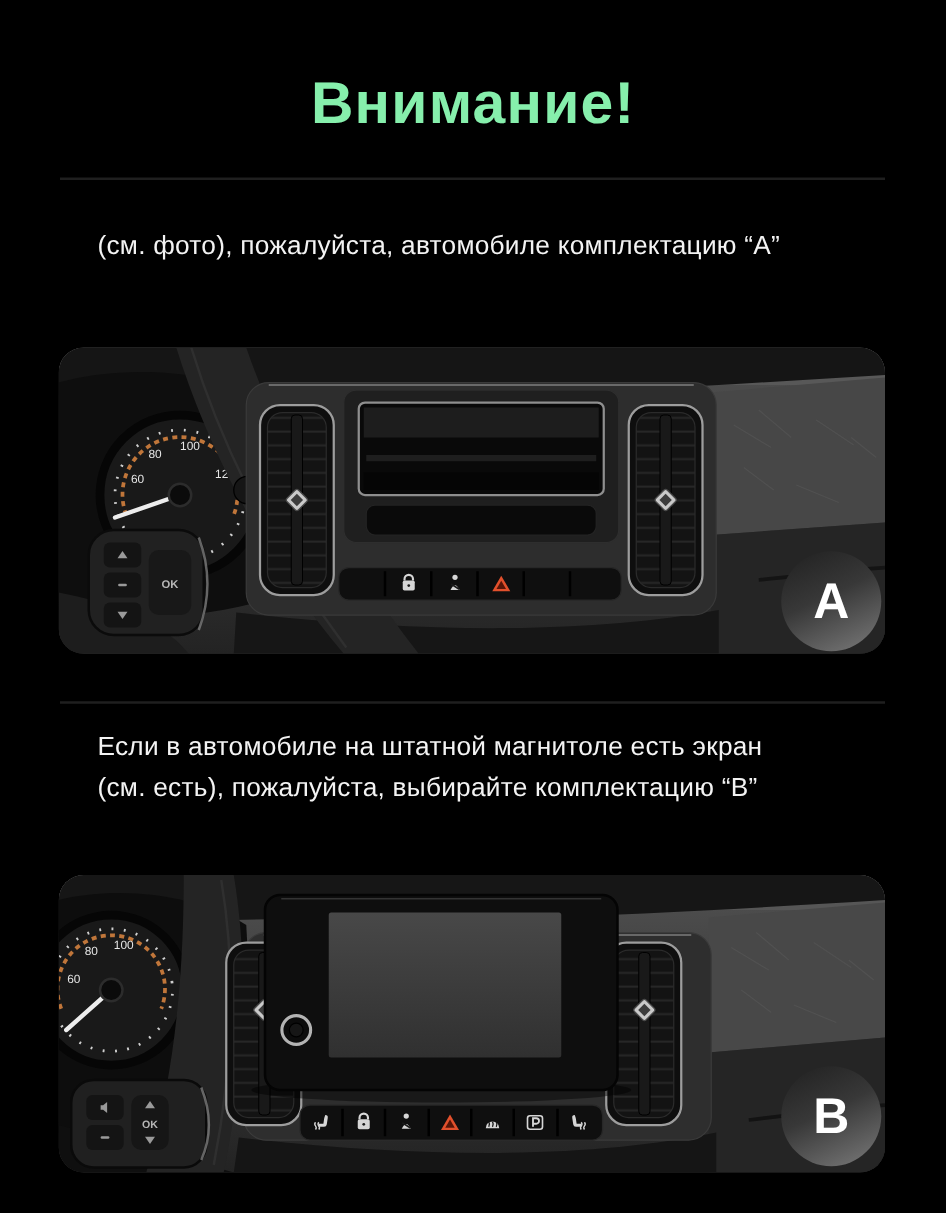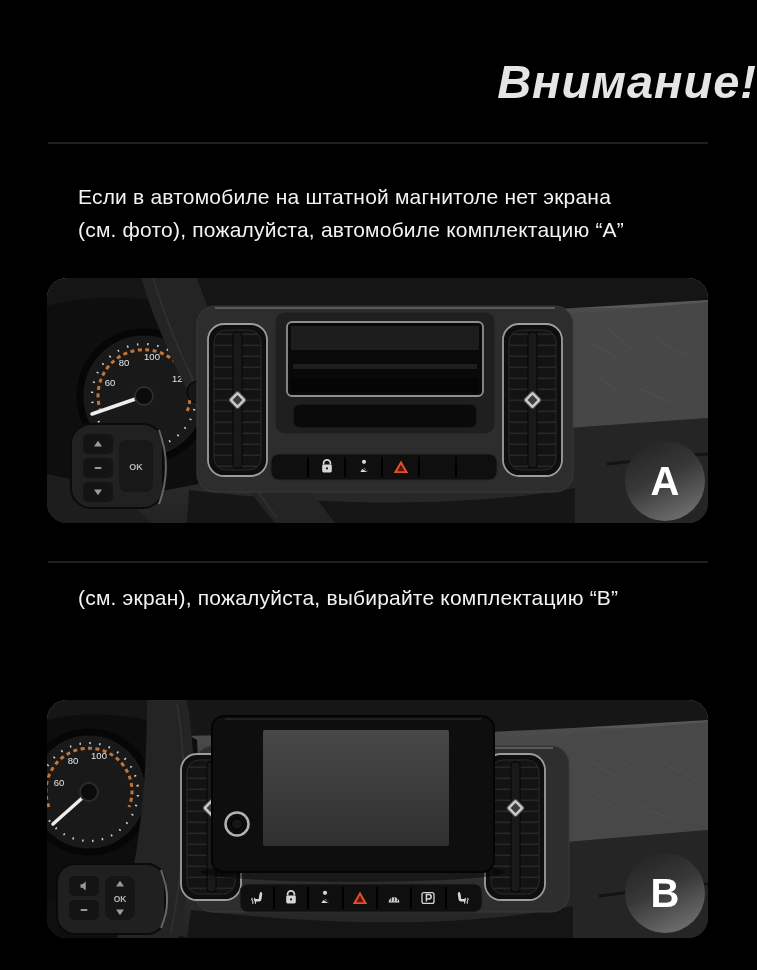--- a/index.html
+++ b/index.html
@@ -1,19 +1,19 @@
 <!DOCTYPE html>
 <html><head>
 <meta charset="utf-8">
 <style>
   html,body{margin:0;padding:0;background:#000;}
   .page{position:relative;width:757px;height:970px;background:#000;overflow:hidden;
         font-family:"Liberation Sans",sans-serif;}
-  .title{position:absolute;top:54px;left:0;width:100%;text-align:right;margin:0;
-         font-size:47px;font-weight:bold;letter-spacing:1px;color:#e5e5e5;font-style:italic;}
+  .title{position:absolute;top:54px;left:0;width:100%;text-align:center;margin:0;
+         font-size:47px;font-weight:bold;letter-spacing:1px;color:#86efac;}
   .divider{position:absolute;left:48px;width:660px;height:2px;background:#1f1f1f;}
   #divider-1{top:142px}
   #divider-2{top:561px}
   .para{position:absolute;left:78px;margin:0;font-size:21px;line-height:33px;
         letter-spacing:0.2px;color:#f3f3f3;}
   #para-a{top:180px}
   #para-b{top:581px}
   .para span{display:block;white-space:nowrap;}
   .photo{position:absolute;left:47px;width:661px;border-radius:20px;overflow:hidden;background:#2a2a2a;}
   #photo-a{top:278px;height:245px;}
@@ -86,21 +86,20 @@
   </defs>
 </svg>
 
 <div class="page">
 
   <h1 class="title">Внимание!</h1>
 
   <div class="divider" id="divider-1"></div>
 
   <p class="para" id="para-a">
-    <span>Если в автомобиле на штатной магнитоле нет экрана</span>
     <span>(см. фото), пожалуйста, автомобиле комплектацию “А”</span>
   </p>
 
   <div class="photo" id="photo-a">
     <svg viewBox="0 0 661 245">
       <rect width="661" height="245" fill="url(#bgGrad)"></rect>
       <rect width="661" height="30" fill="#585858"></rect>
       <path d="M0,0 H661 V22 C560,28 460,35 360,37 C240,40 120,34 0,38 Z" fill="#151515"></path>
       <path d="M522,36 L661,24 L661,140 L522,150 Z" fill="#474747"></path>
       <g stroke="#5a5a5a" stroke-width="1" opacity="0.5" fill="none">
@@ -174,21 +173,22 @@
       </g>
     </svg>
     <div class="badge" id="badge-a">
       <span class="badge-letter">A</span>
     </div>
   </div>
 
   <div class="divider" id="divider-2"></div>
 
   <p class="para" id="para-b">
-    <span>(см. экран), пожалуйста, выбирайте комплектацию “В”</span>
+    <span>Если в автомобиле на штатной магнитоле есть экран</span>
+    <span>(см. есть), пожалуйста, выбирайте комплектацию “В”</span>
   </p>
 
   <div class="photo" id="photo-b">
     <svg viewBox="0 0 661 238">
       <rect width="661" height="238" fill="url(#bgGrad)"></rect>
       <rect width="661" height="28" fill="#565656"></rect>
       <path d="M0,0 H661 V20 C560,26 470,32 370,34 C250,37 120,30 0,46 Z" fill="#161616"></path>
       <path d="M520,34 L661,22 L661,130 L520,142 Z" fill="#484848"></path>
       <g stroke="#5a5a5a" stroke-width="1" opacity="0.5" fill="none">
         <path d="M538,58 l30,18 M558,46 l26,22 M604,54 l30,20 M588,104 l34,14 M632,68 l20,16 M546,92 l24,18"></path>

